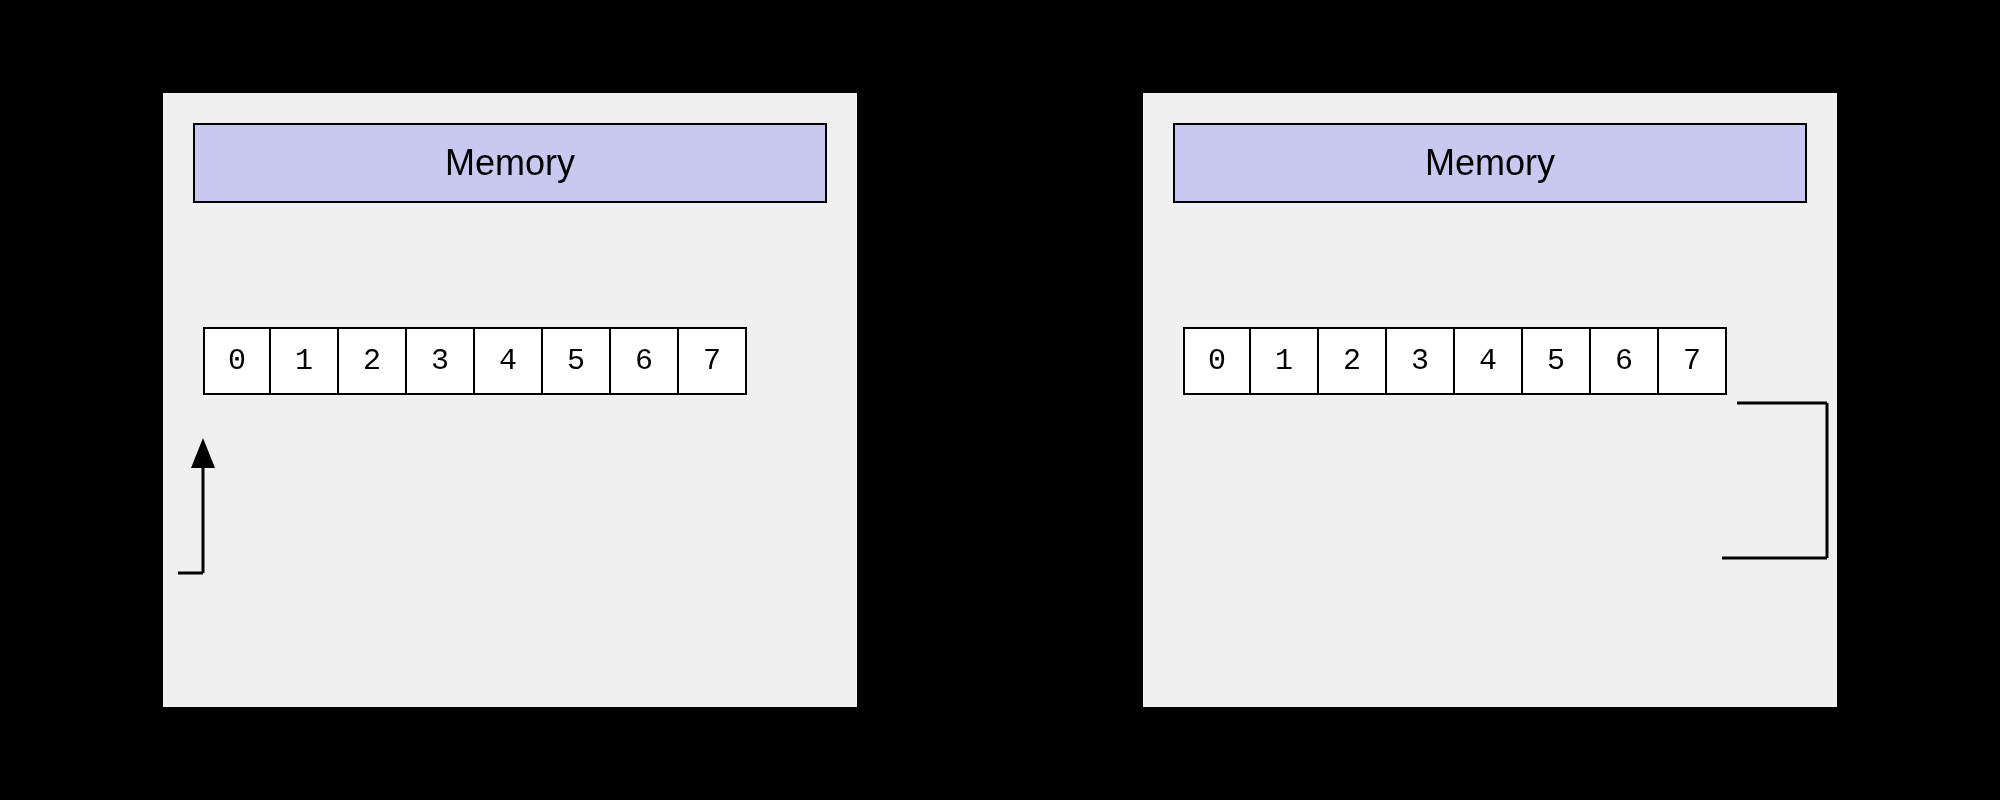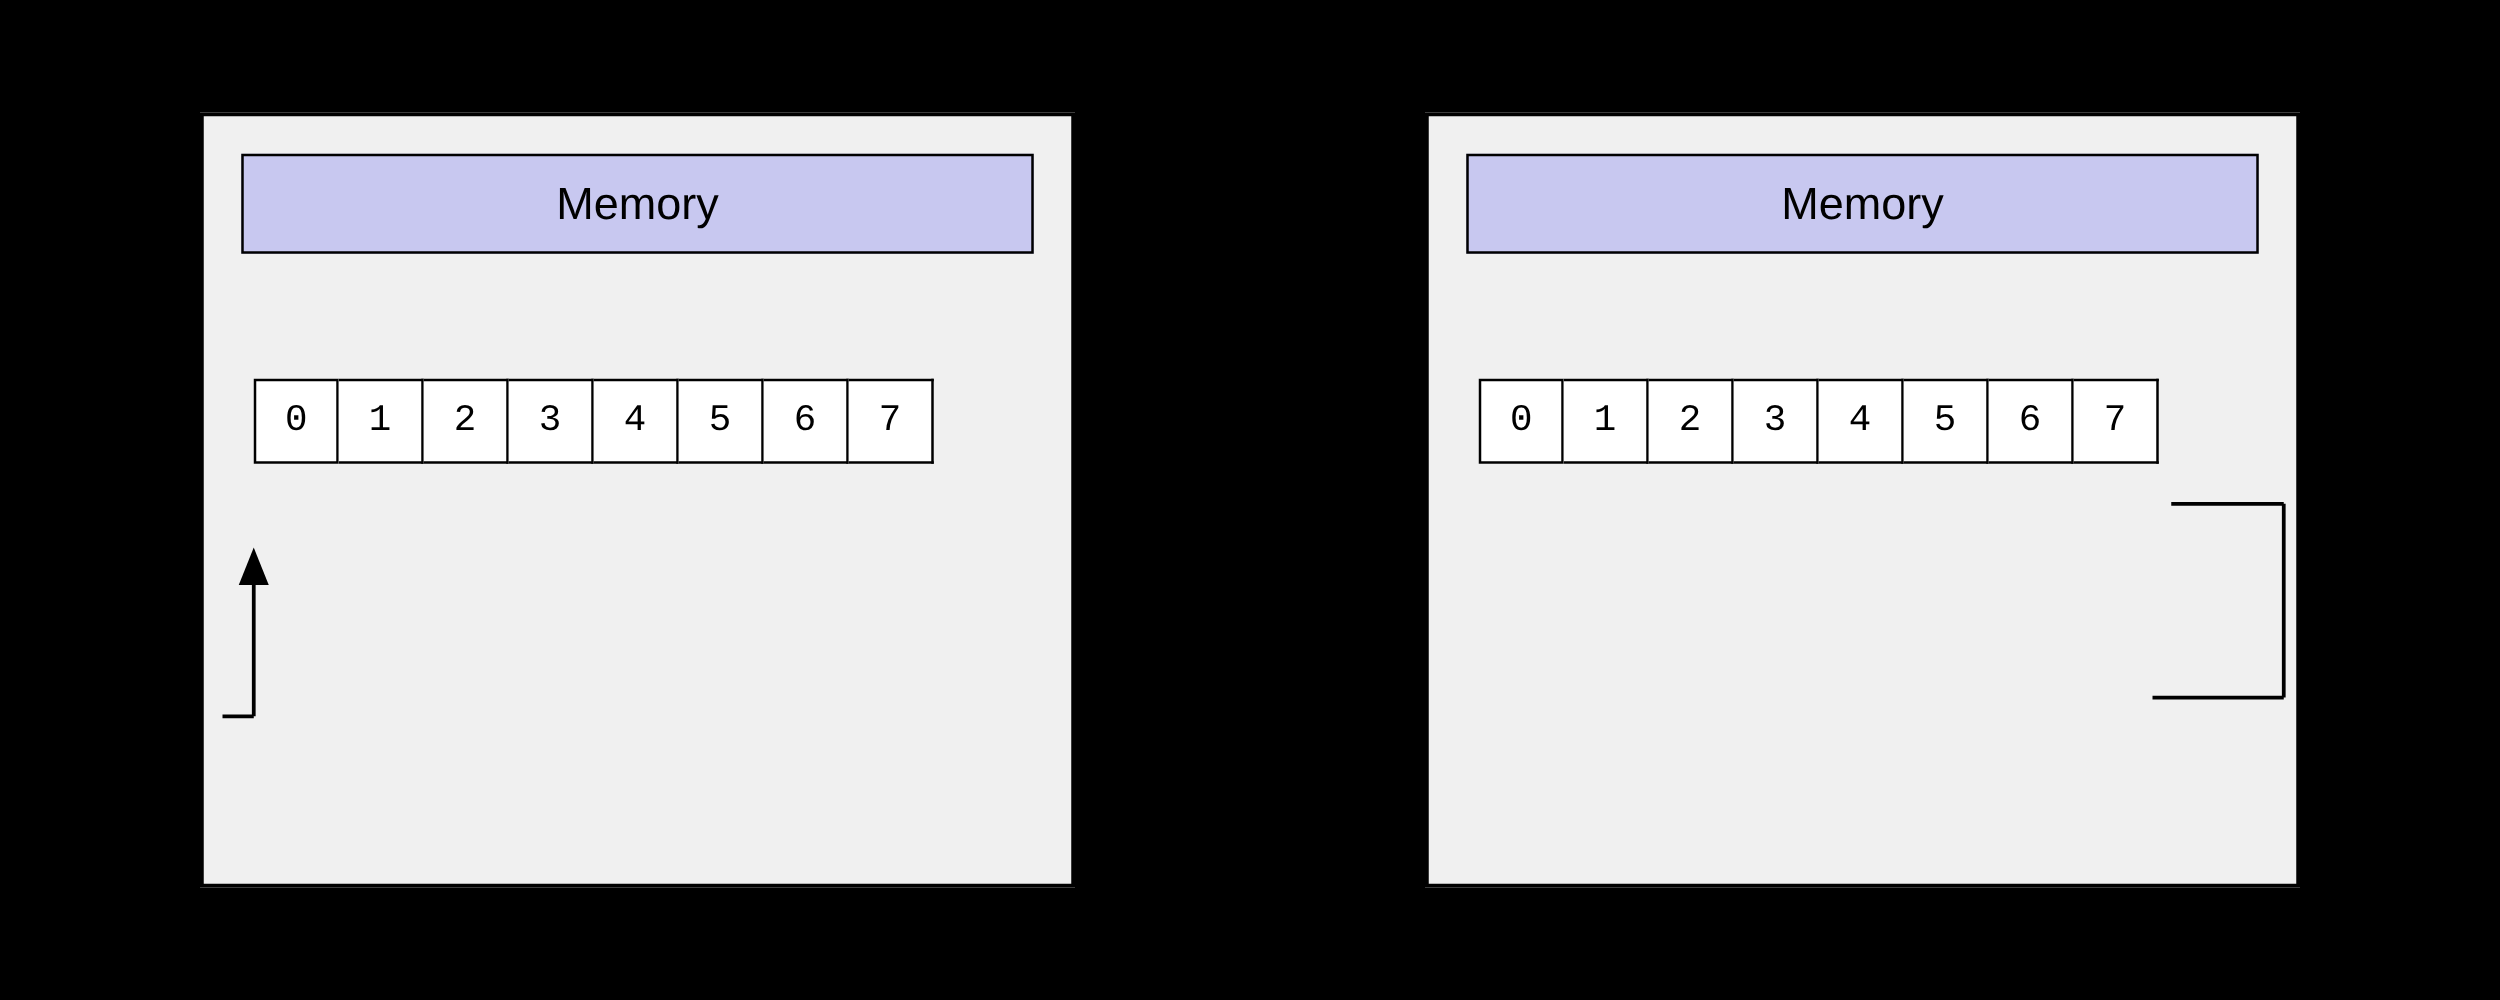--- a/index.html
+++ b/index.html
@@ -32,20 +32,21 @@
       background-color: #f0f0f0;
       border: 3px solid #000000;
       width: 700px;
       height: 620px;
       display: flex;
       flex-direction: column;
       align-items: flex-start;
       padding: 30px;
       position: relative;
       flex-shrink: 0;
+      gap: 24px;
     }
 
     .memory-header {
       background-color: #c8c8f0;
       border: 2px solid #000000;
       width: 100%;
       height: 80px;
       display: flex;
       align-items: center;
       justify-content: center;

